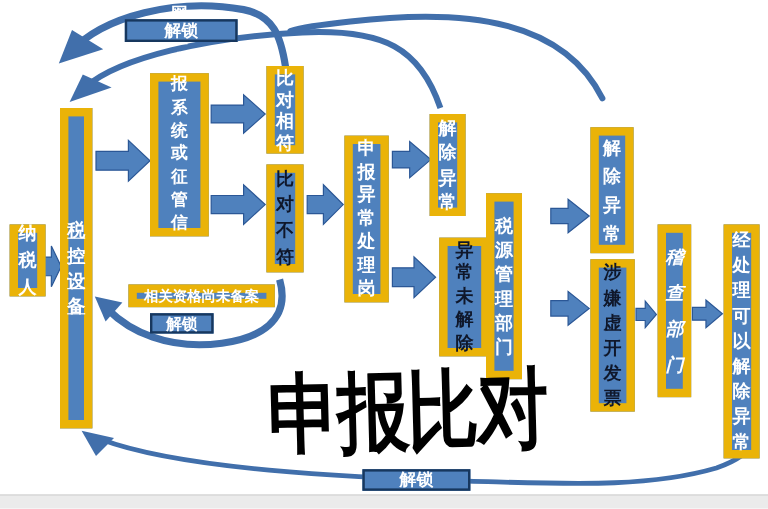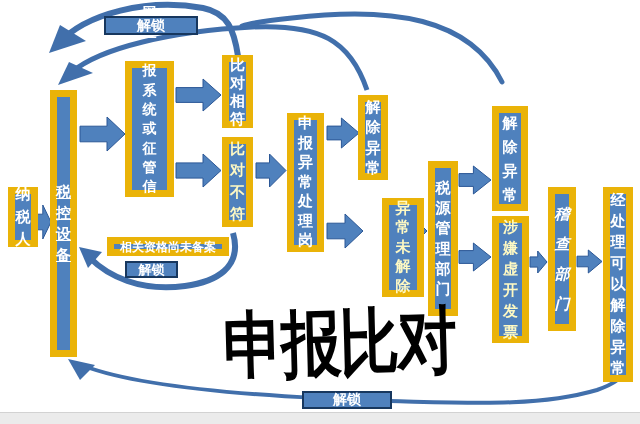--- a/index.html
+++ b/index.html
@@ -2,21 +2,21 @@
 <html lang="zh"><head>
 <meta charset="utf-8">
 <style>
   html,body{margin:0;padding:0;background:#fff;}
   #stage{position:relative;width:640px;height:424px;overflow:hidden;background:#ffffff;
          font-family:"DejaVu Sans","Liberation Sans",sans-serif;}
   #connector-layer{position:absolute;left:0;top:0;z-index:1;}
   .node{position:absolute;box-sizing:border-box;background:#4f81bd;border:7px solid #eab308;
         color:#ffffff;display:flex;align-items:center;justify-content:center;text-align:center;
         word-break:break-all;font-weight:bold;z-index:2;}
-  .node.red{color:#fef9c3;}
+  .node.red{color:#0f172a;}
   .label{position:absolute;box-sizing:border-box;background:#4f81bd;border:2px solid #17375e;
          color:#ffffff;display:flex;align-items:center;justify-content:center;text-align:center;
          font-weight:bold;z-index:3;white-space:nowrap;}
   #big-title{position:absolute;left:222px;top:298px;z-index:4;color:#000;font-weight:bold;
              font-size:60px;letter-spacing:-2px;white-space:nowrap;
              transform:rotate(-1.5deg) scaleY(1.22);transform-origin:left top;}
   #bottom-strip{position:absolute;left:0;top:412px;width:640px;height:12px;background:#ebebeb;
                 border-top:1px solid #d2d2d2;z-index:5;}
 </style>
 </head>
@@ -59,23 +59,23 @@
   <div class="node" style="left:125px;top:61px;width:49px;height:136px;font-size:14px;line-height:1.38;padding:0 6px;">网上申报系统或征管信息系统</div>
 
   <div class="node" style="left:222px;top:55px;width:31px;height:73px;font-size:15px;line-height:1.2;">比对相符</div>
 
   <div class="node red" style="left:222px;top:137px;width:31px;height:90px;font-size:15px;line-height:1.45;">比对不符</div>
 
   <div class="node" style="left:287px;top:113px;width:37px;height:139px;font-size:15px;line-height:1.3;">申报异常处理岗</div>
 
   <div class="node" style="left:358px;top:95px;width:30px;height:85px;font-size:15px;line-height:1.35;">解除异常</div>
 
-  <div class="node red" style="left:366px;top:198px;width:42px;height:99px;font-size:15px;line-height:1.3;margin-left:16px;">异常未解除</div>
+  <div class="node red" style="left:366px;top:198px;width:42px;height:99px;font-size:15px;line-height:1.3;">异常未解除</div>
 
-  <div class="node" style="left:428px;top:161px;width:30px;height:155px;font-size:15px;line-height:1.35;">税源管理部门</div>
+  <div class="node" style="left:405px;top:161px;width:30px;height:155px;font-size:15px;line-height:1.35;">税源管理部门</div>
 
   <div class="node" style="left:492px;top:106px;width:36px;height:105px;font-size:15px;line-height:1.6;">解除异常</div>
 
   <div class="node red" style="left:492px;top:216px;width:37px;height:127px;font-size:15px;line-height:1.4;">涉嫌虚开发票</div>
 
   <div class="node" style="left:548px;top:187px;width:28px;height:144px;font-size:15px;line-height:2.0;font-style:italic;">稽查部门</div>
 
   <div class="node" style="left:603px;top:155px;width:30px;height:195px;font-size:15px;line-height:1.4;margin-top:32px;">经处理可以解除异常</div>
 
   <div class="node" style="left:107px;top:237px;width:122px;height:19px;font-size:12px;line-height:1;white-space:nowrap;word-break:keep-all;">相关资格尚未备案</div>

